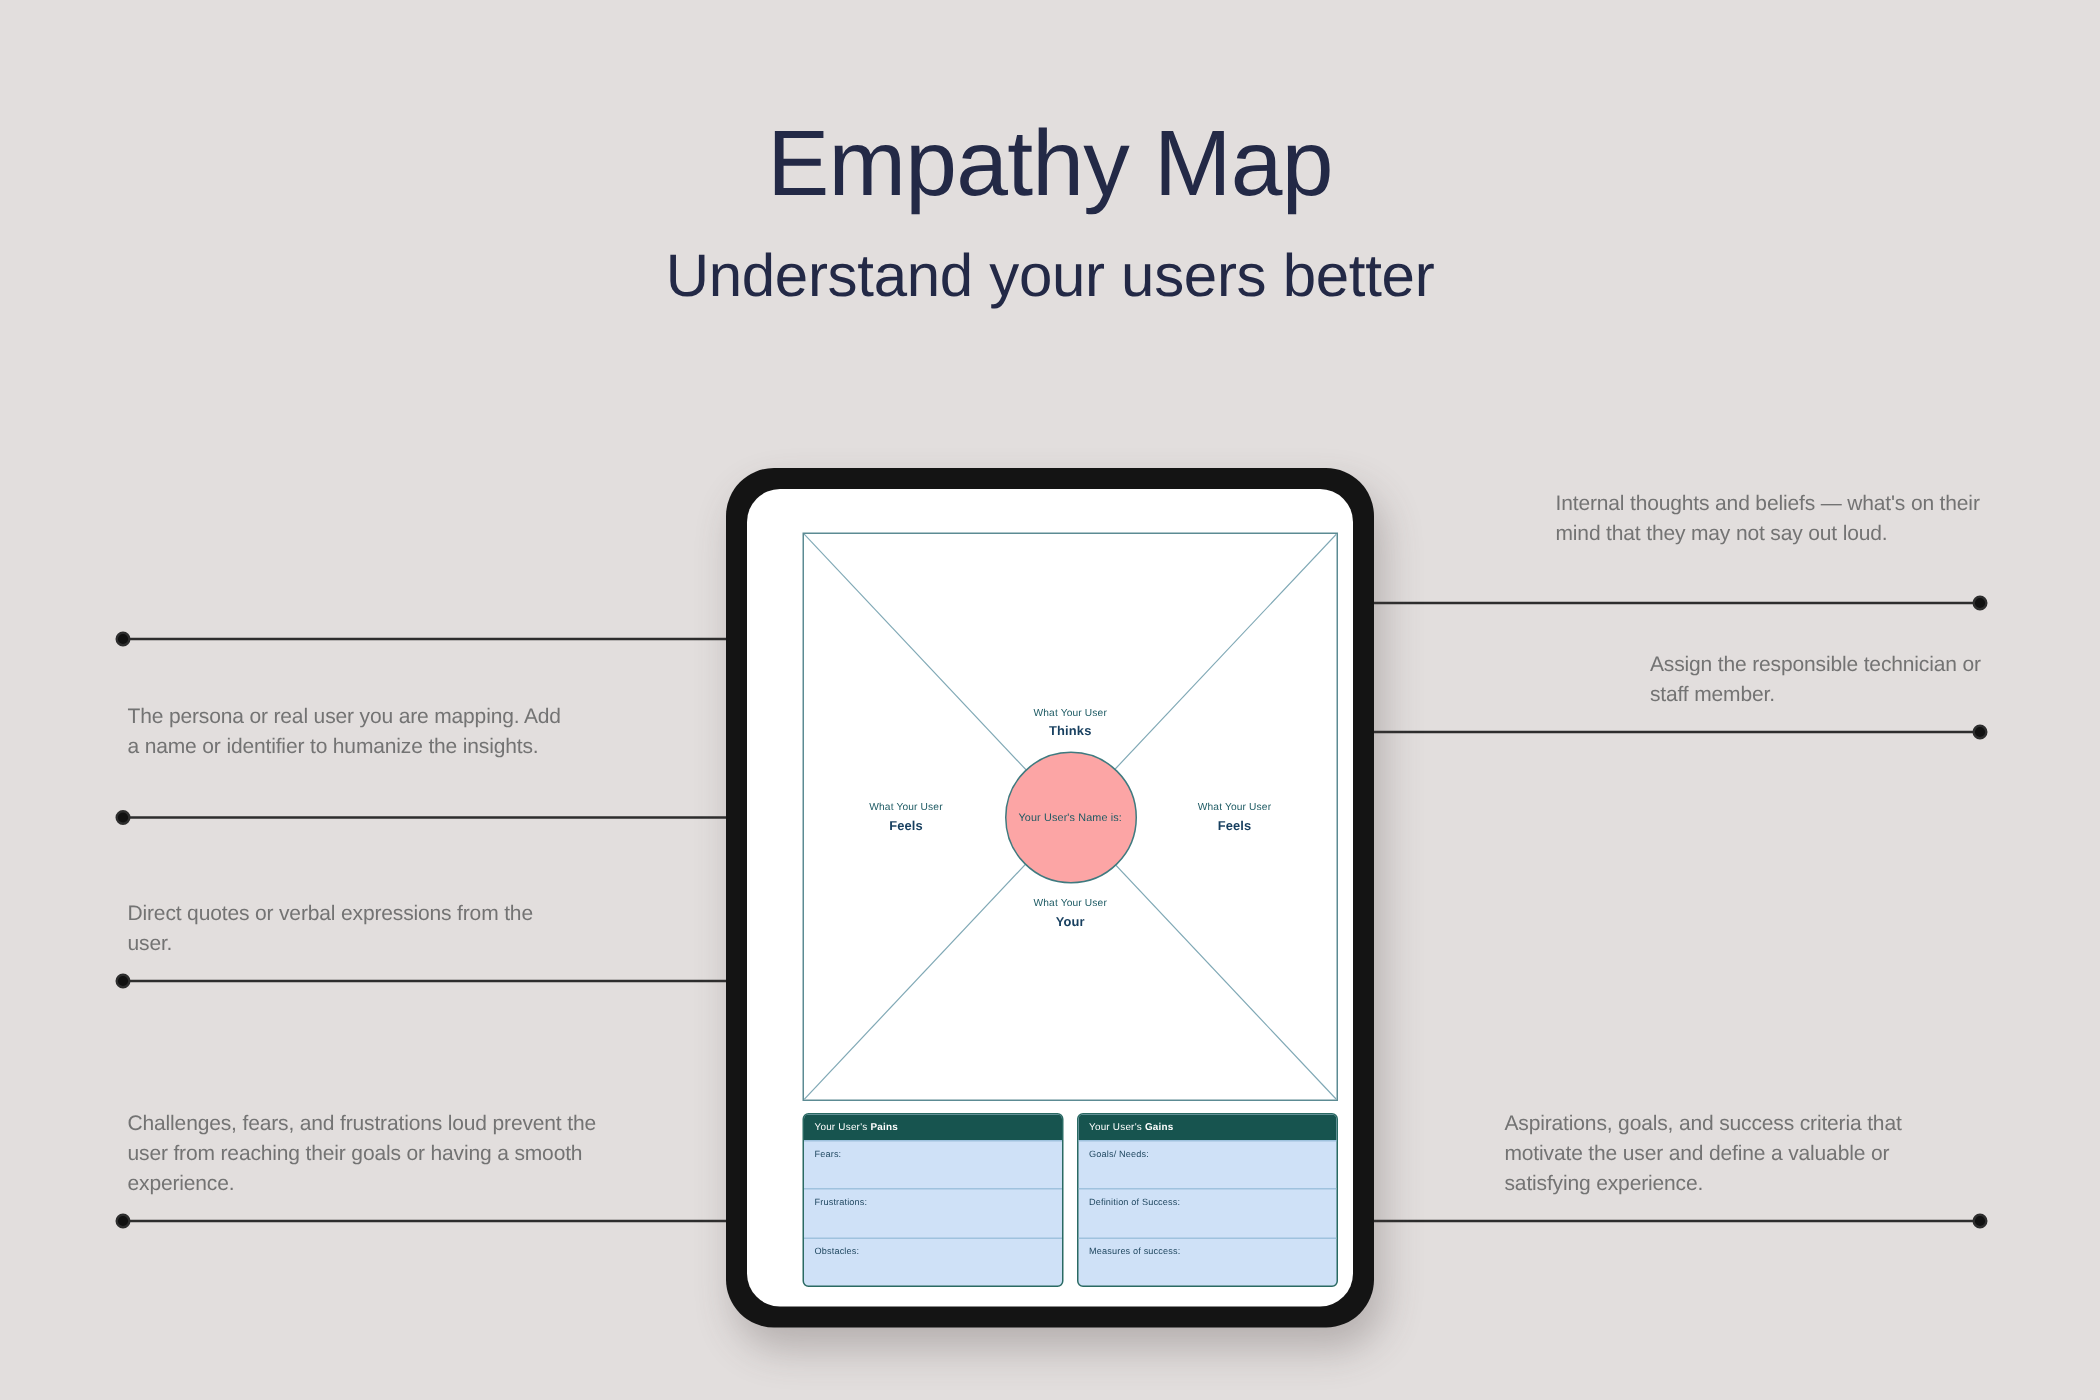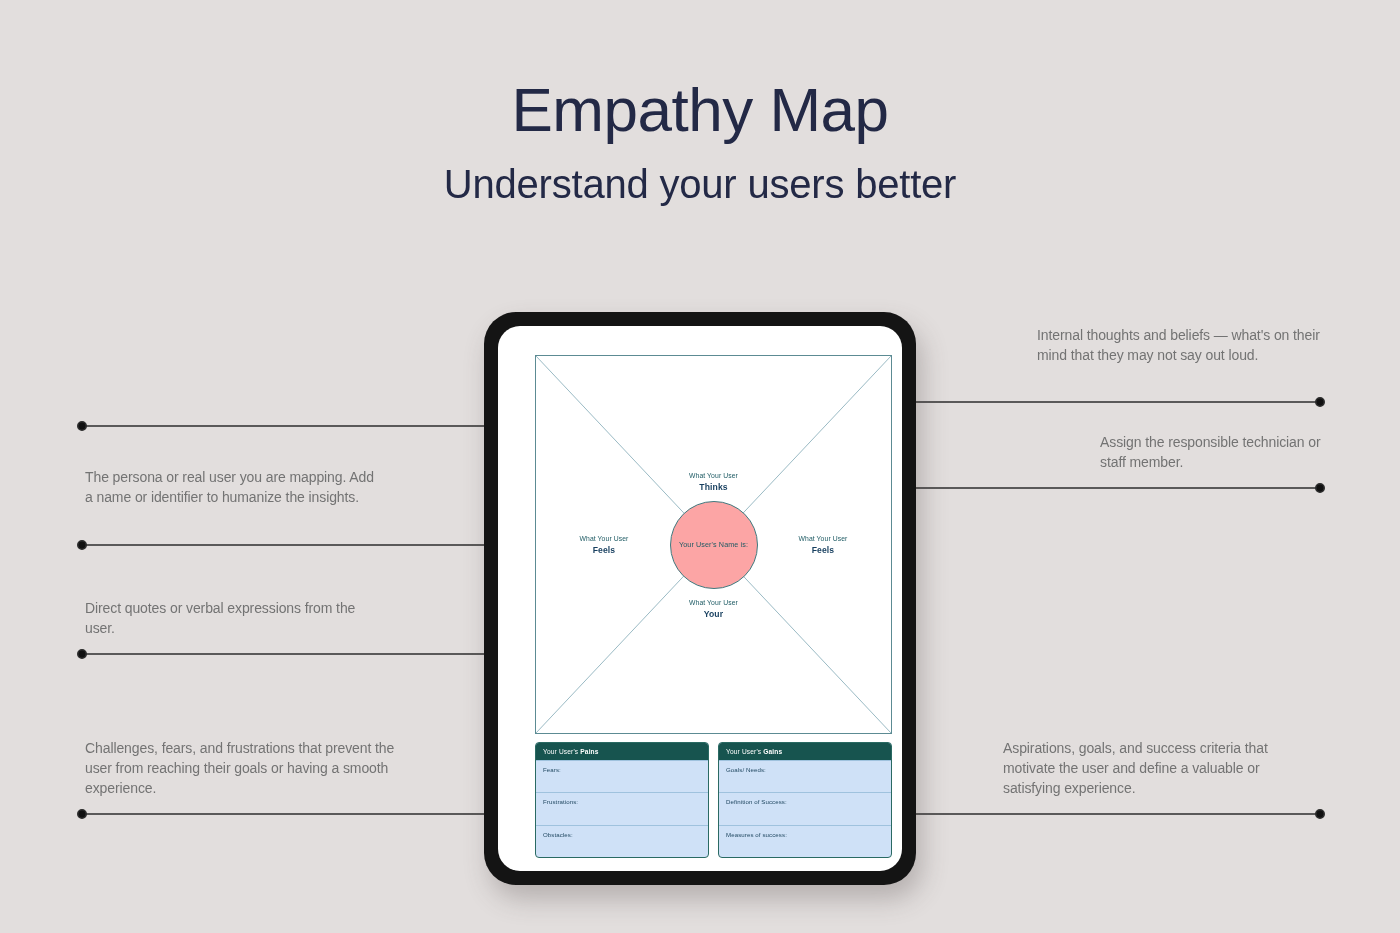--- a/index.html
+++ b/index.html
@@ -266,21 +266,21 @@
 
       </div>
     </div>
   </div>
 
 
   <div class="anno anno-left" style="left:85px; top:599px; width:300px;">Direct quotes or verbal expressions from the user.</div>
 
   <div class="anno anno-left" style="left:85px; top:468px; width:300px;">The persona or real user you are mapping. Add a name or identifier to humanize the insights.</div>
 
-  <div class="anno anno-left" style="left:85px; top:739px; width:320px;">Challenges, fears, and frustrations that prevent the user from reaching their goals or having a smooth experience.</div>
+  <div class="anno anno-left" style="left:85px; top:739px; width:320px;">Challenges, fears, and frustrations loud prevent the user from reaching their goals or having a smooth experience.</div>
 
   <div class="anno anno-right" style="left:1037px; top:326px; width:290px;">Internal thoughts and beliefs — what's on their mind that they may not say out loud.</div>
 
   <div class="anno anno-right" style="left:1100px; top:433px; width:230px;">Assign the responsible technician or staff member.</div>
 
   <div class="anno anno-right" style="left:1003px; top:739px; width:315px;">Aspirations, goals, and success criteria that motivate the user and define a valuable or satisfying experience.</div>
 
 </div>
 
 </body></html>

